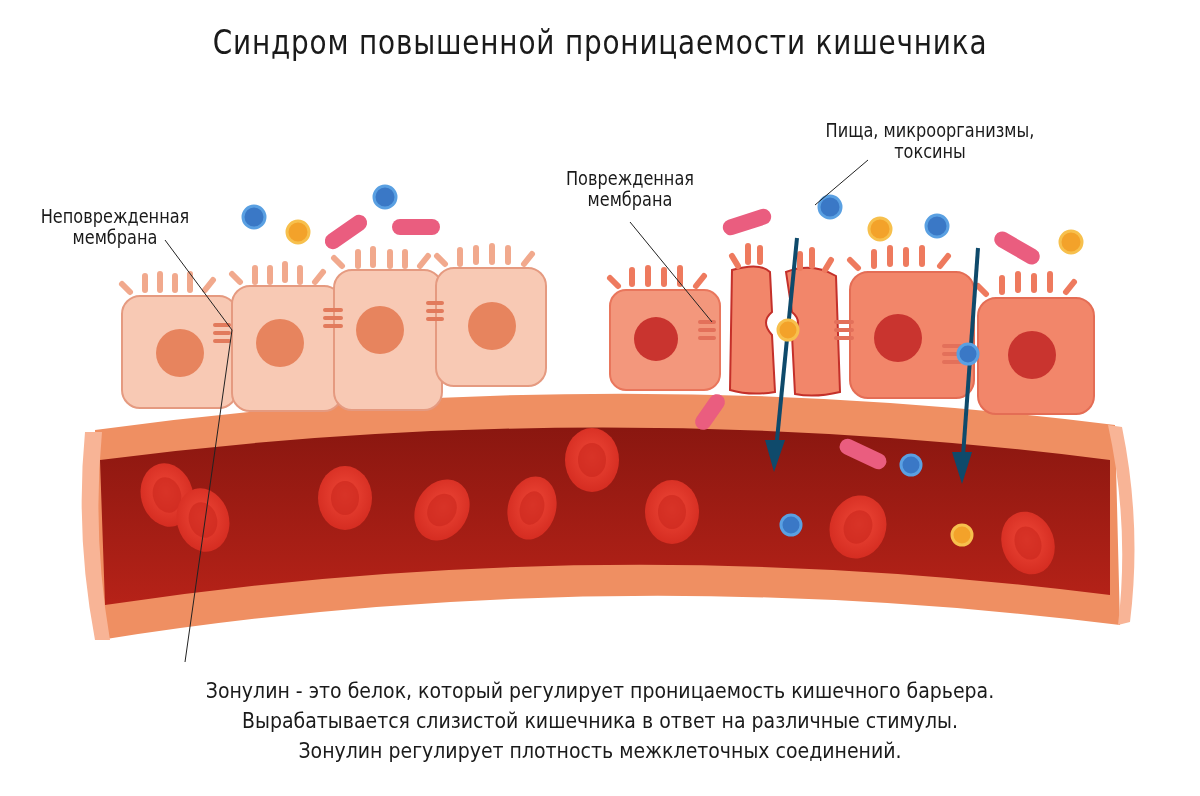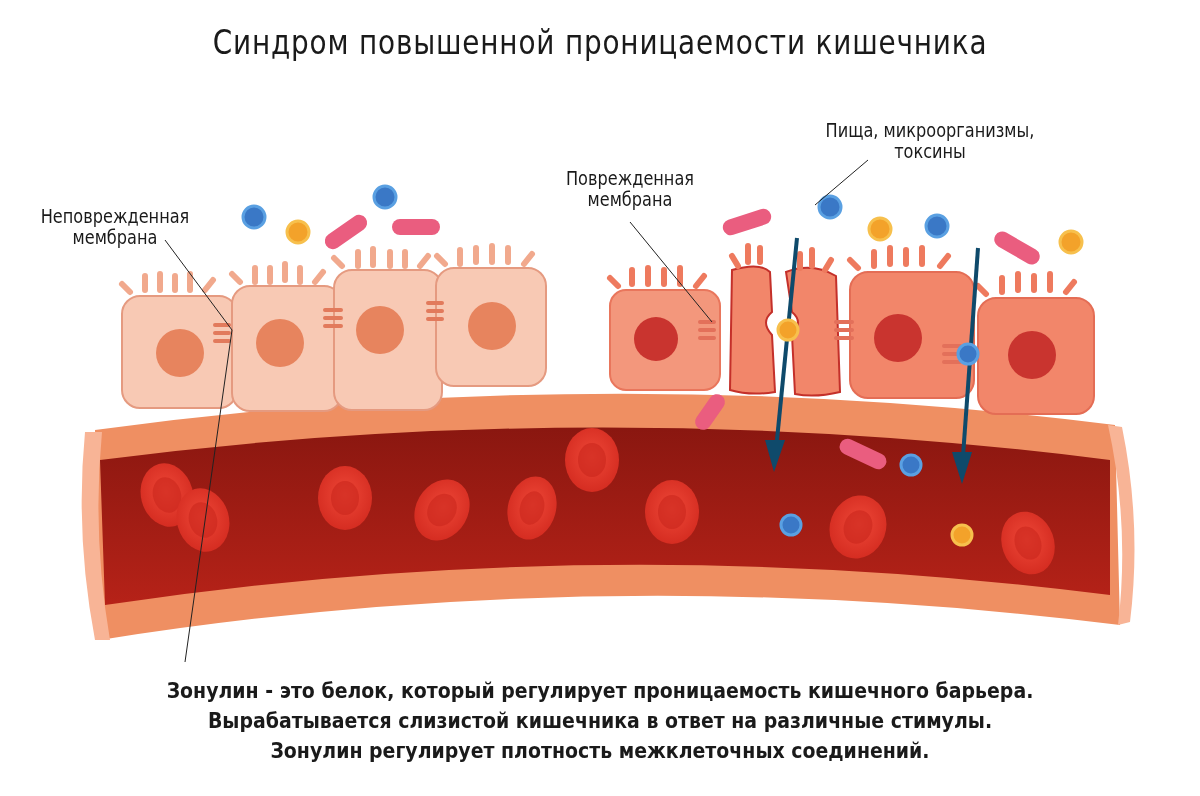--- a/index.html
+++ b/index.html
@@ -1,19 +1,19 @@
 <!DOCTYPE html>
 <html><head>
 <meta charset="utf-8">
 <style>
   html,body{margin:0;padding:0;background:#ffffff;}
   body{width:1200px;height:796px;position:relative;overflow:hidden;font-family:"DejaVu Sans",sans-serif;color:#1a1a1a;}
   .title{position:absolute;left:0;top:22px;width:1200px;text-align:center;font-size:34px;letter-spacing:1px;transform:scaleX(0.82);transform-origin:600px 0;}
   .lbl{position:absolute;font-size:19px;line-height:21px;text-align:center;transform:scaleX(0.85);}
-  .caption{position:absolute;left:0;top:676px;width:1200px;text-align:center;font-size:22px;line-height:30px;font-weight:bold;}
+  .caption{position:absolute;left:0;top:676px;width:1200px;text-align:center;font-size:22px;line-height:30px;}
   .caption div{transform:scaleX(0.86);transform-origin:center;}
   svg{position:absolute;left:0;top:0;}
 </style>
 </head>
 <body>
 
 <div class="title">Синдром повышенной проницаемости кишечника</div>
 
 <svg width="1200" height="796" viewBox="0 0 1200 796">
   <defs>

